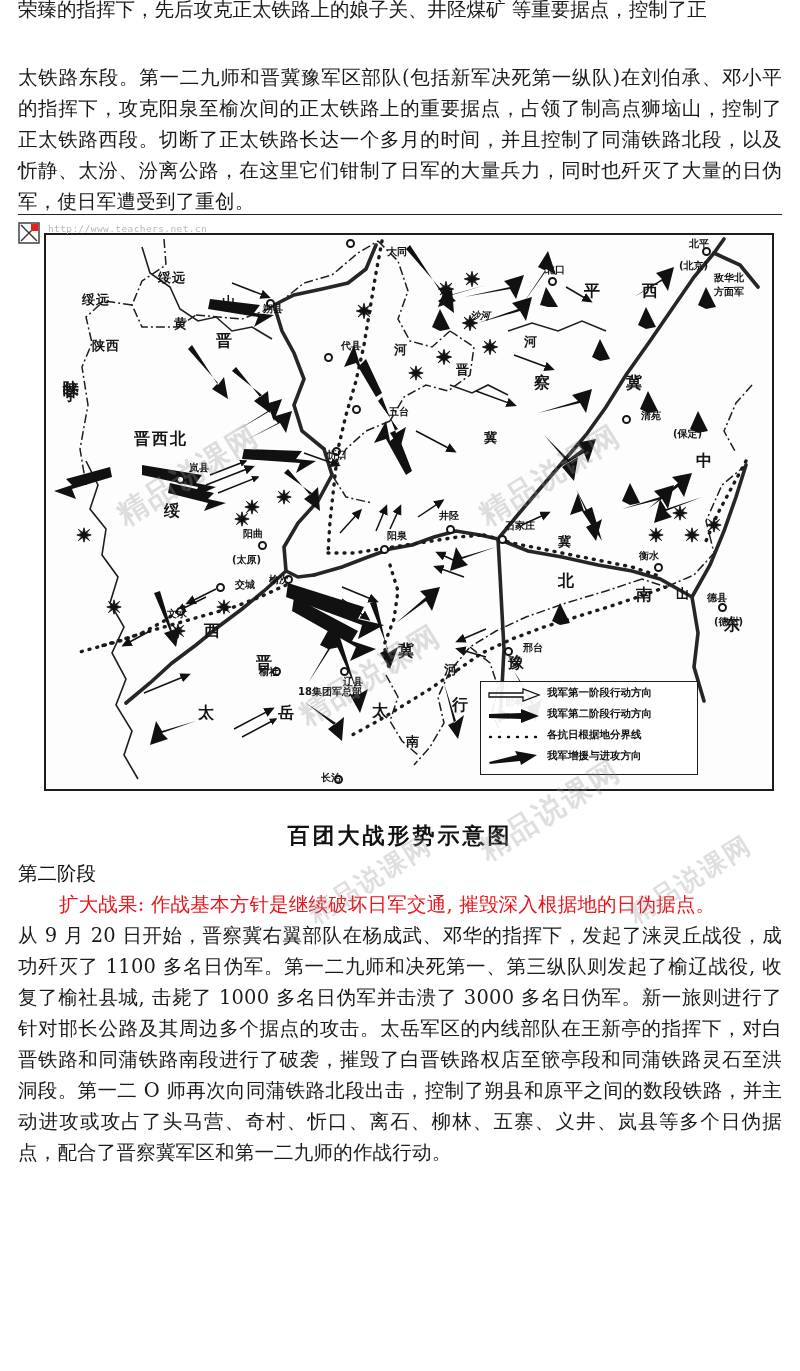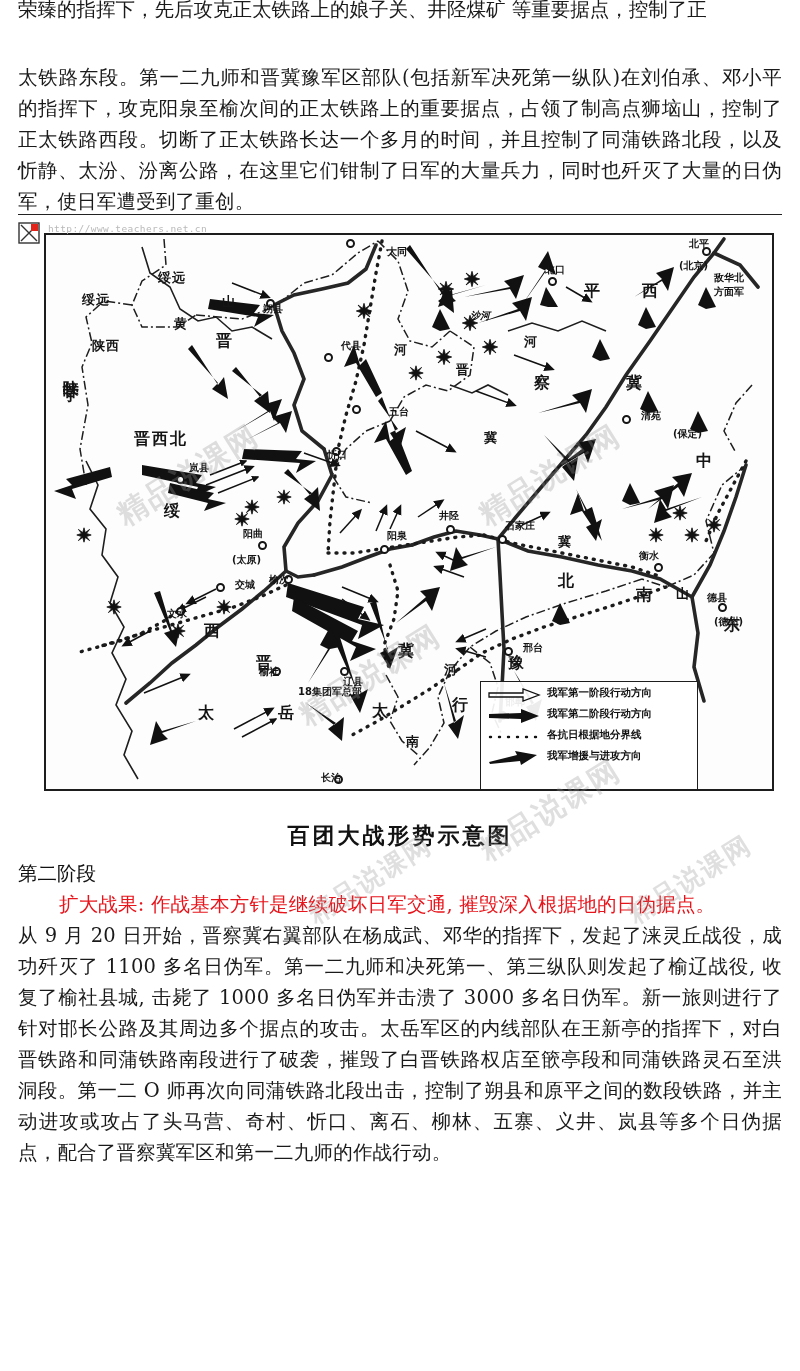--- a/index.html
+++ b/index.html
@@ -94,21 +94,21 @@
   }
   .map-label.mid { font-size: 13px; letter-spacing: 1px; }
   .map-label.vert {
     writing-mode: vertical-rl;
     letter-spacing: 2px;
   }
 
   .legend-box {
     position: absolute;
     left: 434px; top: 446px;
-    width: 218px; height: 110px;
+    width: 218px; height: 94px;
     border: 1.6px solid #1d1d1d;
     background: rgba(255,255,255,.92);
     padding: 4px 5px 0 5px;
   }
   .legend-row {
     display: flex;
     align-items: flex-start;
     height: 21px;
     gap: 5px;
   }

